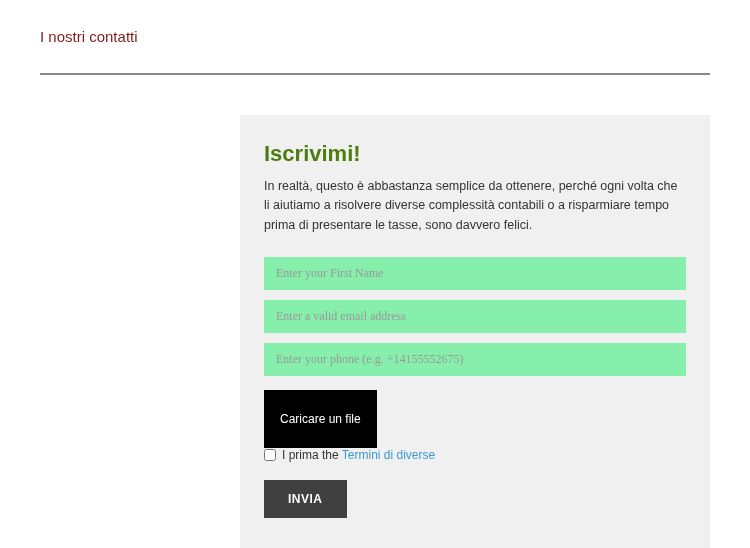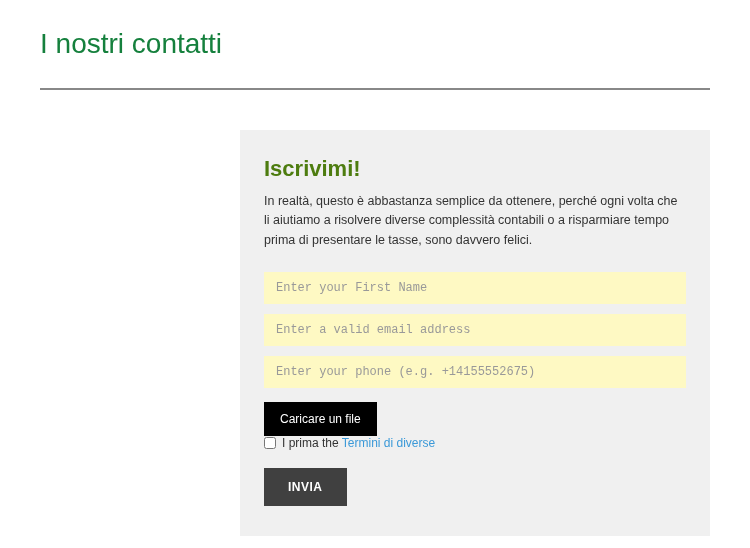--- a/index.html
+++ b/index.html
@@ -1,30 +1,30 @@
 <!DOCTYPE html>
 <html><head>
 <meta charset="utf-8">
 <style>
 * { box-sizing: border-box; margin: 0; padding: 0; }
 body { font-family: -apple-system, BlinkMacSystemFont, "Segoe UI", Arial, sans-serif; background: #fff; color: #333; font-size: 13px; }
 .page { width: 750px; padding: 28px 40px 40px 40px; }
-.page-title { font-size: 28px; font-weight: 400; color: #15803d; margin-bottom: 28px; }
+.page-title { font-size: 15px; font-weight: 400; color: #7f1d1d; margin-bottom: 28px; }
 .hr { border: none; border-top: 2px solid #888; margin-bottom: 40px; }
 .layout { display: flex; }
 .left-col { width: 200px; flex-shrink: 0; }
 .form-card { flex: 1; background: #f0f0f0; padding: 26px 24px 30px 24px; }
 .form-heading { font-size: 22px; font-weight: 600; color: #4d7c0f; margin-bottom: 10px; }
 .form-desc { font-size: 12.5px; line-height: 1.55; color: #333; margin-bottom: 22px; }
 .row { display: flex; gap: 12px; margin-bottom: 10px; }
 .row .input { flex: 1; }
-.input { width: 100%; background: #fef9c3; border: none; padding: 9px 12px; font-size: 12px; color: #333; outline: none; margin-bottom: 10px; font-family: Liberation Mono, monospace; }
+.input { width: 100%; background: #86efac; border: none; padding: 9px 12px; font-size: 12px; color: #333; outline: none; margin-bottom: 10px; font-family: Liberation Serif, serif; }
 .input::placeholder { color: #999; }
 .row .input { margin-bottom: 0; }
-.upload-btn { display: inline-block; background: #000; color: #fff; border: none; padding: 10px 16px; font-size: 12px; cursor: pointer; margin-top: 4px; font-family: inherit; }
+.upload-btn { display: inline-block; background: #000; color: #fff; border: none; padding: 22px 16px; font-size: 12px; cursor: pointer; margin-top: 4px; font-family: inherit; }
 .file-note { font-size: 11px; color: #aaa; margin-top: 8px; margin-bottom: 14px; }
 .consent-row { display: flex; align-items: center; gap: 6px; font-size: 12px; color: #333; margin-bottom: 18px; }
 .consent-row input[type="checkbox"] { width: 12px; height: 12px; cursor: pointer; }
 .consent-row a { color: #3b99d8; text-decoration: none; }
 .submit-btn { display: inline-block; background: #404040; color: #fff; border: none; padding: 12px 24px; font-size: 12px; font-weight: 600; letter-spacing: 0.5px; cursor: pointer; font-family: inherit; }
 </style>
 </head>
 <body>
 
 <div class="page">

